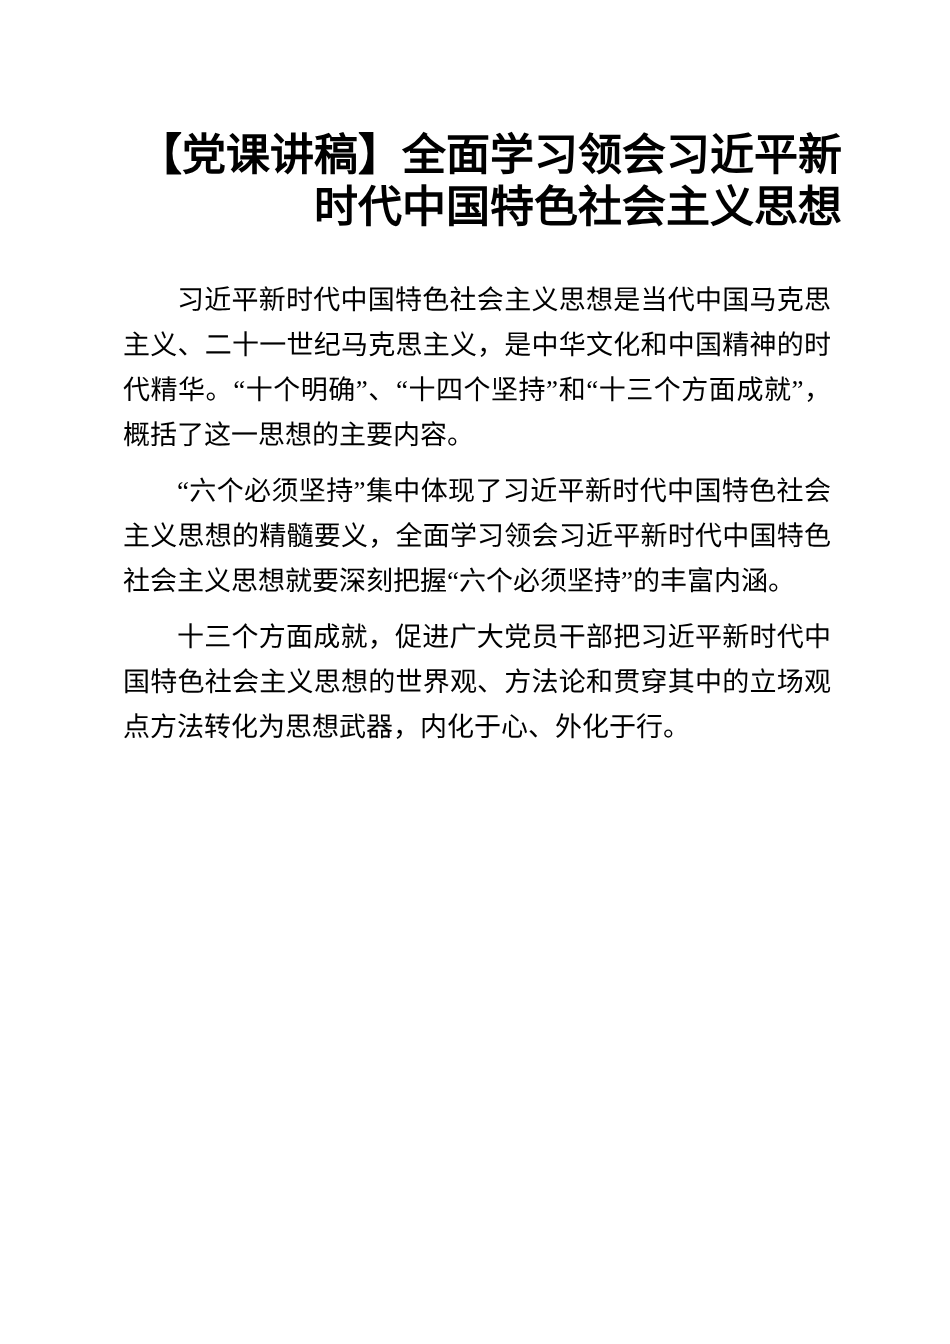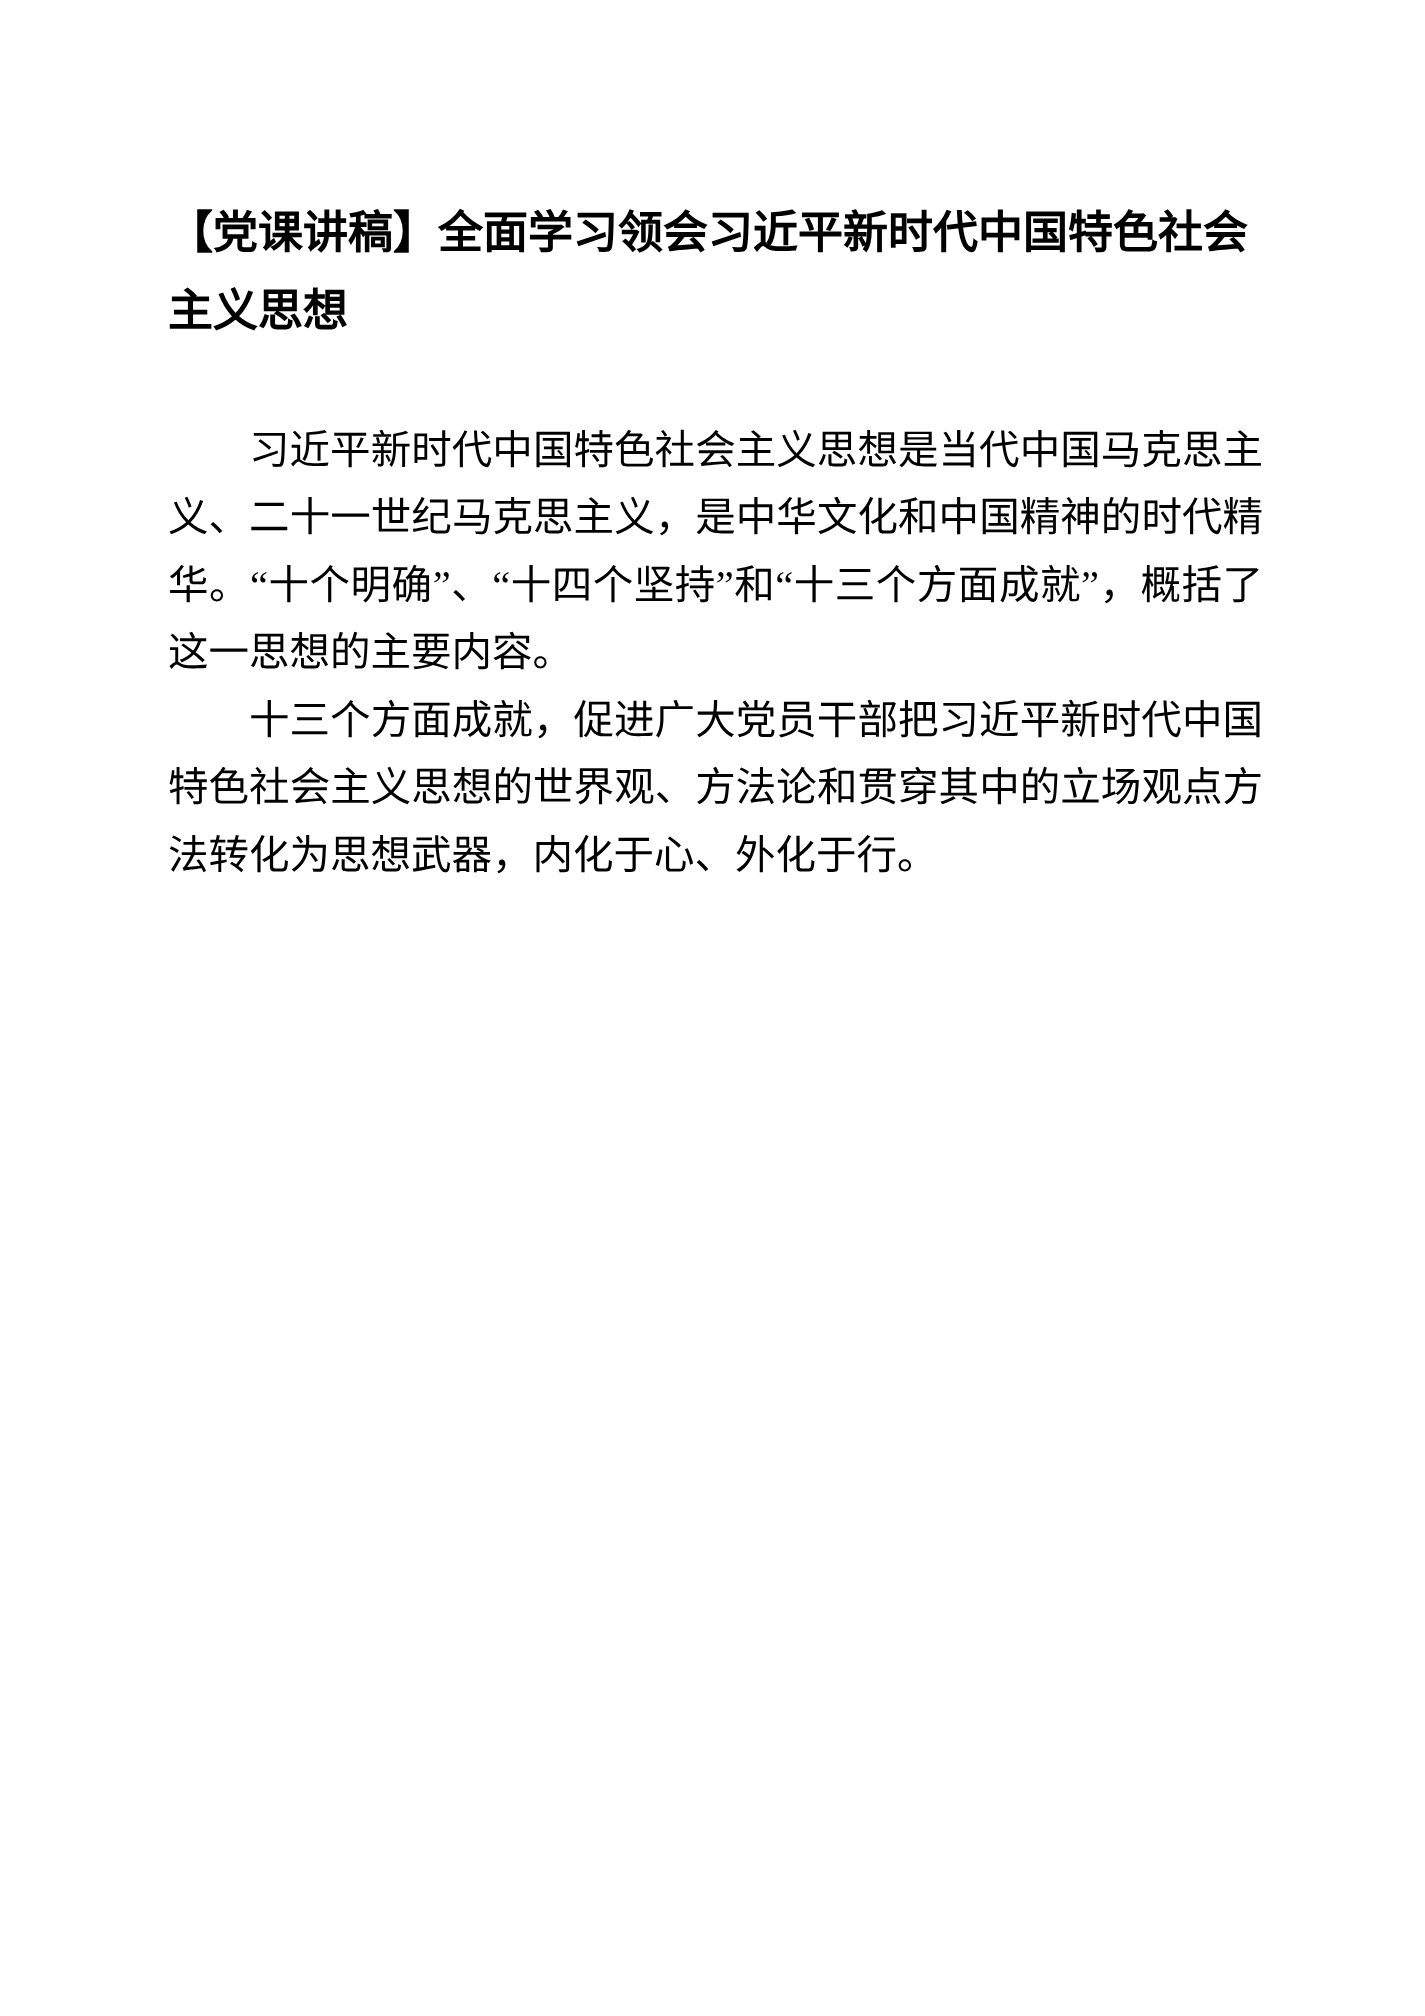--- a/index.html
+++ b/index.html
@@ -16,42 +16,43 @@
     font-family: "Liberation Serif", "DejaVu Serif", serif;
   }
   .content {
     position: absolute;
     left: 112px;
     top: 130px;
     width: 730px;
   }
   .doc-title {
     margin: 0 0 44px 0;
-    font-size: 30px;
+    font-size: 44px;
     line-height: 52px;
     font-weight: 700;
-    text-align: left;
+    text-align: right;
     color: #000000;
     letter-spacing: 0;
   }
   .doc-body p {
-    margin: 0;
+    margin: 11px;
     font-size: 27px;
     line-height: 45px;
     text-align: justify;
     text-indent: 2em;
     color: #000000;
     font-weight: 400;
     word-break: break-all;
   }
 </style>
 </head>
 <body>
 
 <div class="page">
   <div class="content">
     <h1 class="doc-title">【党课讲稿】全面学习领会习近平新时代中国特色社会主义思想</h1>
     <div class="doc-body">
       <p>习近平新时代中国特色社会主义思想是当代中国马克思主义、二十一世纪马克思主义，是中华文化和中国精神的时代精华。“十个明确”、“十四个坚持”和“十三个方面成就”，概括了这一思想的主要内容。</p>
+      <p>“六个必须坚持”集中体现了习近平新时代中国特色社会主义思想的精髓要义，全面学习领会习近平新时代中国特色社会主义思想就要深刻把握“六个必须坚持”的丰富内涵。</p>
       <p>十三个方面成就，促进广大党员干部把习近平新时代中国特色社会主义思想的世界观、方法论和贯穿其中的立场观点方法转化为思想武器，内化于心、外化于行。</p>
     </div>
   </div>
 </div>
 
 </body></html>

